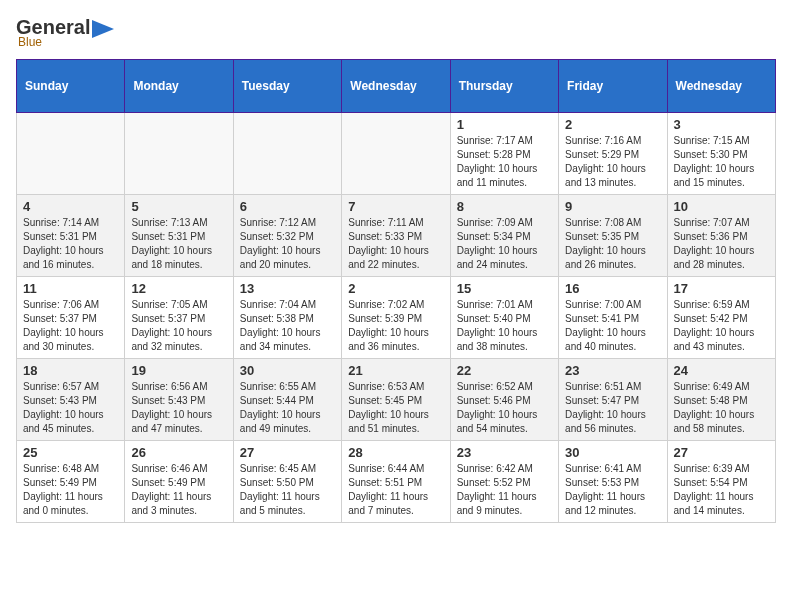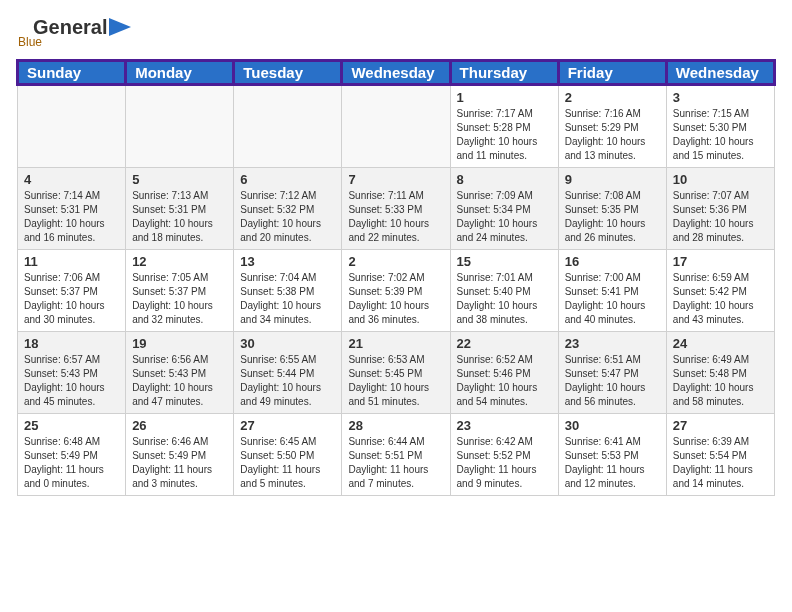--- a/index.html
+++ b/index.html
@@ -16,22 +16,21 @@
       align-items: flex-start;
       margin-bottom: 10px;
     }
     .logo {
       display: flex;
       flex-direction: column;
       align-items: flex-start;
     }
     .logo-row {
       display: flex;
-      align-items: flex-start;
-      margin-left: 17px;
+      align-items: center;
     }
     .title-area {
       text-align: right;
     }
     .main-title {
       font-size: 36px;
       font-weight: bold;
       color: #333;
       line-height: 1.1;
     }
@@ -42,23 +41,23 @@
     }
     .calendar-table {
       width: 100%;
       border-collapse: collapse;
       font-size: 11px;
     }
     .calendar-table th {
       background-color: #2970c8;
       color: #fff;
       font-weight: bold;
-      font-size: 15px;
-      padding: 2px 8px;
-      border: 3px solid #4c1d95;
+      font-size: 12px;
+      padding: 19px 8px;
+      border: 1px solid #4c1d95;
       text-align: left;
     }
     .calendar-table td {
       border: 1px solid #d0d0d0;
       vertical-align: top;
       padding: 4px 6px;
       width: calc(100% / 7);
       height: 80px;
       background: #fff;
       color: #333;

